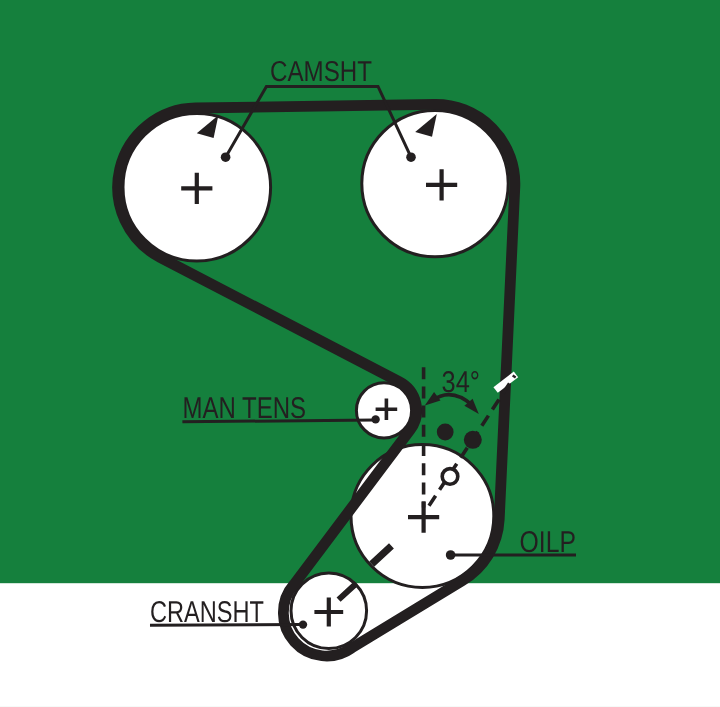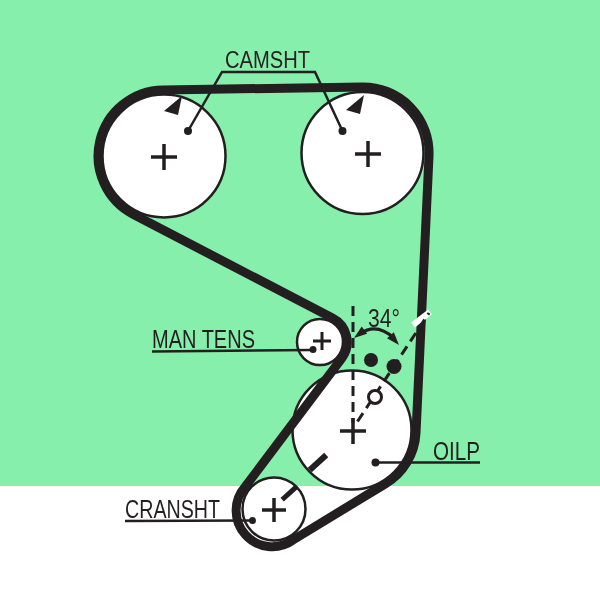--- a/index.html
+++ b/index.html
@@ -7,21 +7,21 @@
     padding: 0;
     background: #ffffff;
     width: 600px;
     height: 589px;
     overflow: hidden;
   }
   .stage {
     position: relative;
     width: 600px;
     height: 486px;
-    background: #86efac;
+    background: #15803d;
   }
   svg text {
     font-family: "Liberation Sans", "DejaVu Sans", sans-serif;
     fill: #231f20;
   }
   .lbl { font-size: 25px; }
   .lbl-sm { font-size: 24px; }
 </style>
 </head>
 <body>

